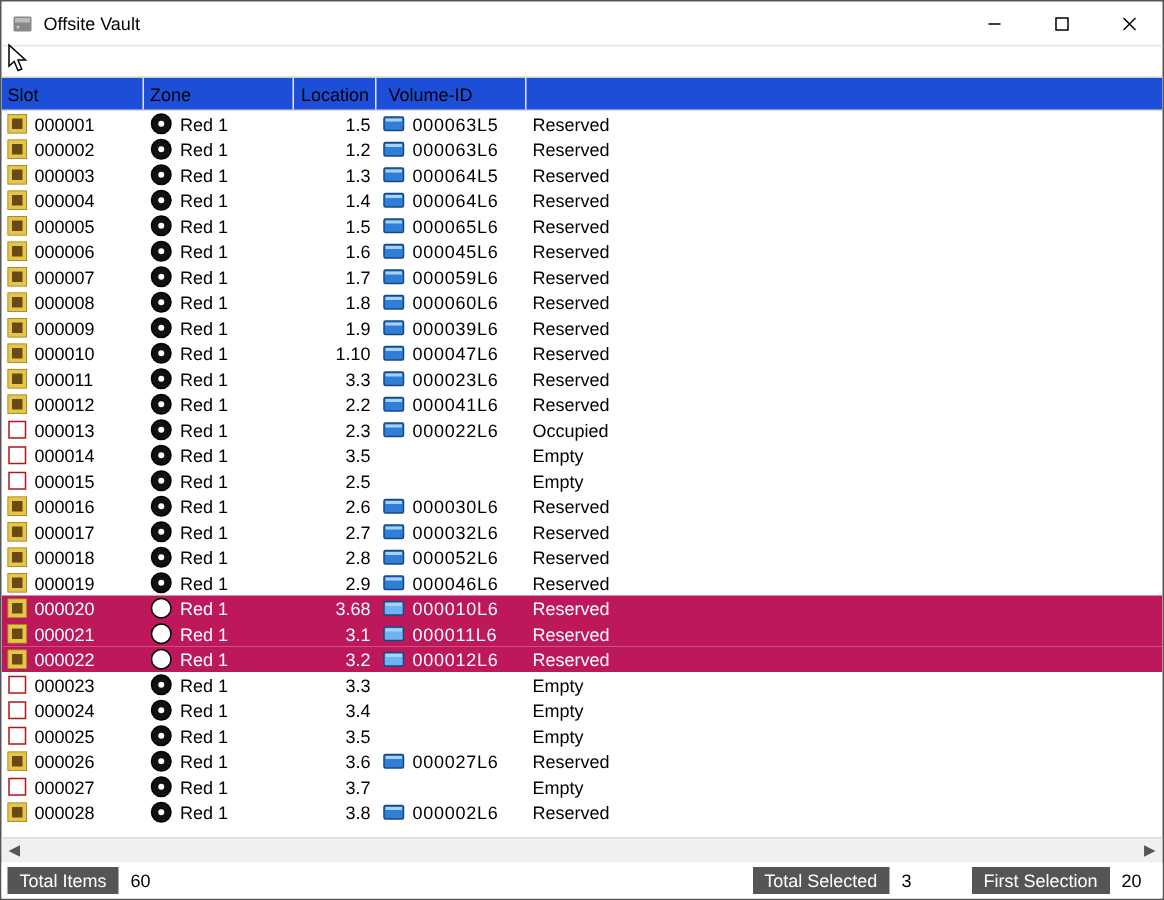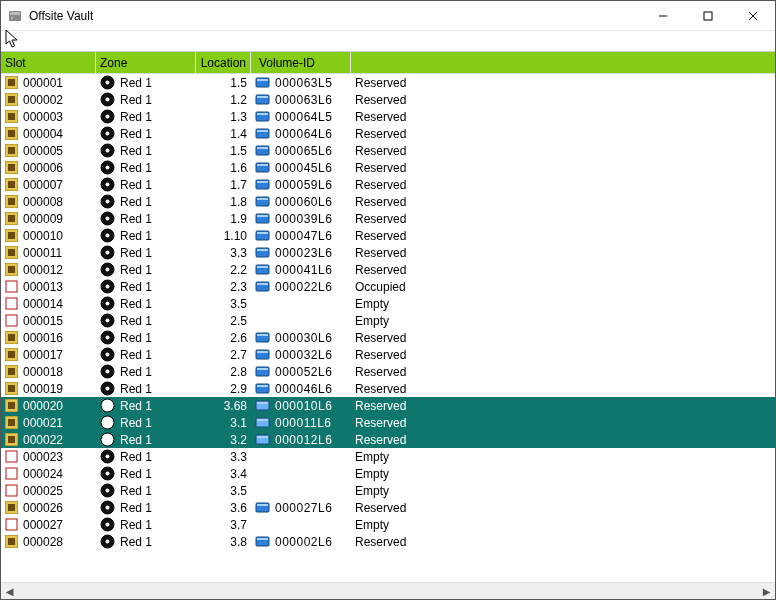--- a/index.html
+++ b/index.html
@@ -7,37 +7,37 @@
   .window { width:776px; height:600px; border:1px solid #555; background:#fff; display:flex; flex-direction:column; position:relative; }
   .titlebar { height:30px; display:flex; align-items:center; padding-left:6px; border-bottom:1px solid #e5e5e5; }
   .titlebar-icon { width:16px; height:16px; margin-right:6px; }
   .title { font-size:12px; flex:1; color:#000; }
   .winbtns { display:flex; height:30px; }
   .winbtn { width:45px; display:flex; align-items:center; justify-content:center; font-size:12px; color:#000; }
 
   .toolbar-gap { height:20px; } 
 
   .table-wrap { flex:1; display:flex; flex-direction:column; overflow:hidden; border-top:1px solid #ccc; position:relative;}
-  .headers { display:flex; height:22px; align-items:center; font-size:12px; color:#000; border-bottom:1px solid #dcdcdc; background:#84cc16; padding-right:18px;}
+  .headers { display:flex; height:22px; align-items:center; font-size:12px; color:#000; border-bottom:1px solid #dcdcdc; background:#1d4ed8; padding-right:18px;}
   .headers .col { border-right:1px solid #e5e5e5; padding:0 4px; height:100%; display:flex; align-items:center; }
   .col-slot { width:95px; }
   .col-zone { width:100px; }
   .col-loc  { width:55px; justify-content:flex-end; text-align:right;}
   .col-vol  { width:100px; }
   .col-stat { flex:1; }
 
   .rows { flex:1; overflow-y:scroll; overflow-x:hidden; font-size:12px; }
   .row { display:flex; height:17px; padding-right:0; }
   .row .cell { padding:0 4px; display:flex; align-items:center; height:100%; white-space:nowrap; }
   .row .c-slot { width:95px; }
   .row .c-zone { width:100px; }
   .row .c-loc  { width:55px; justify-content:flex-end; font-variant-numeric:tabular-nums;}
   .row .c-vol  { width:100px; font-family: Consolas, monospace; letter-spacing:0.5px;}
   .row .c-stat { flex:1; }
-  .row.selected { background:#0f766e; color:#fff; }
+  .row.selected { background:#be185d; color:#fff; }
   .row.selected .disc-icn circle { fill:#fff; }
 
   .slot-icn { width:13px; height:13px; margin-right:5px; display:inline-flex;}
   .disc-icn { width:15px; height:15px; margin-right:5px; display:inline-flex;}
   .vol-icn  { width:15px; height:13px; margin-right:5px; display:inline-flex;}
 
   .hscroll { height:17px; border-top:1px solid #dcdcdc; background:#f0f0f0; display:flex; align-items:center; }
   .hscroll .arrow { width:17px; height:17px; display:flex; align-items:center; justify-content:center; font-size:10px; color:#555; }
 
   .statusbar { height:24px; background:#fff; display:flex; align-items:center; padding:0 4px; gap:0; font-size:12px;}
@@ -917,14 +917,24 @@
         </div>
       </div>
 
     <div class="hscroll">
       <div class="arrow">◀</div>
       <div style="flex:1"></div>
       <div class="arrow">▶</div>
     </div>
   </div>
 
+  <div class="statusbar">
+    <span class="status-pill">Total Items</span>
+    <span class="status-val">60</span>
+    <span class="status-spacer"></span>
+    <span class="status-pill">Total Selected</span>
+    <span class="status-val">3</span>
+    <span style="width:30px"></span>
+    <span class="status-pill">First Selection</span>
+    <span class="status-val">20</span>
+  </div>
 
 </div>
 
 </body></html>

